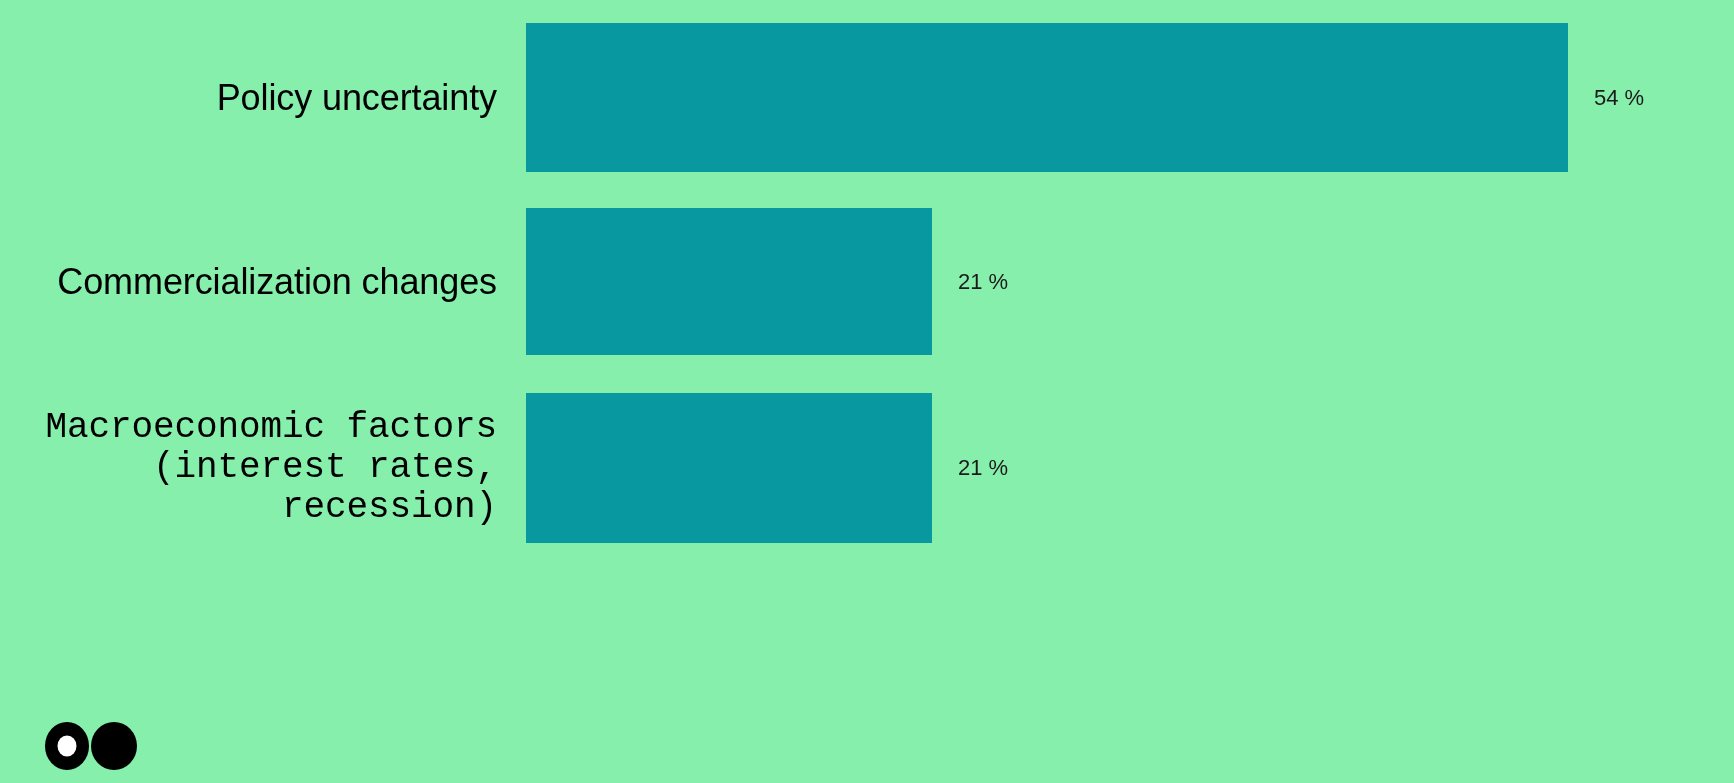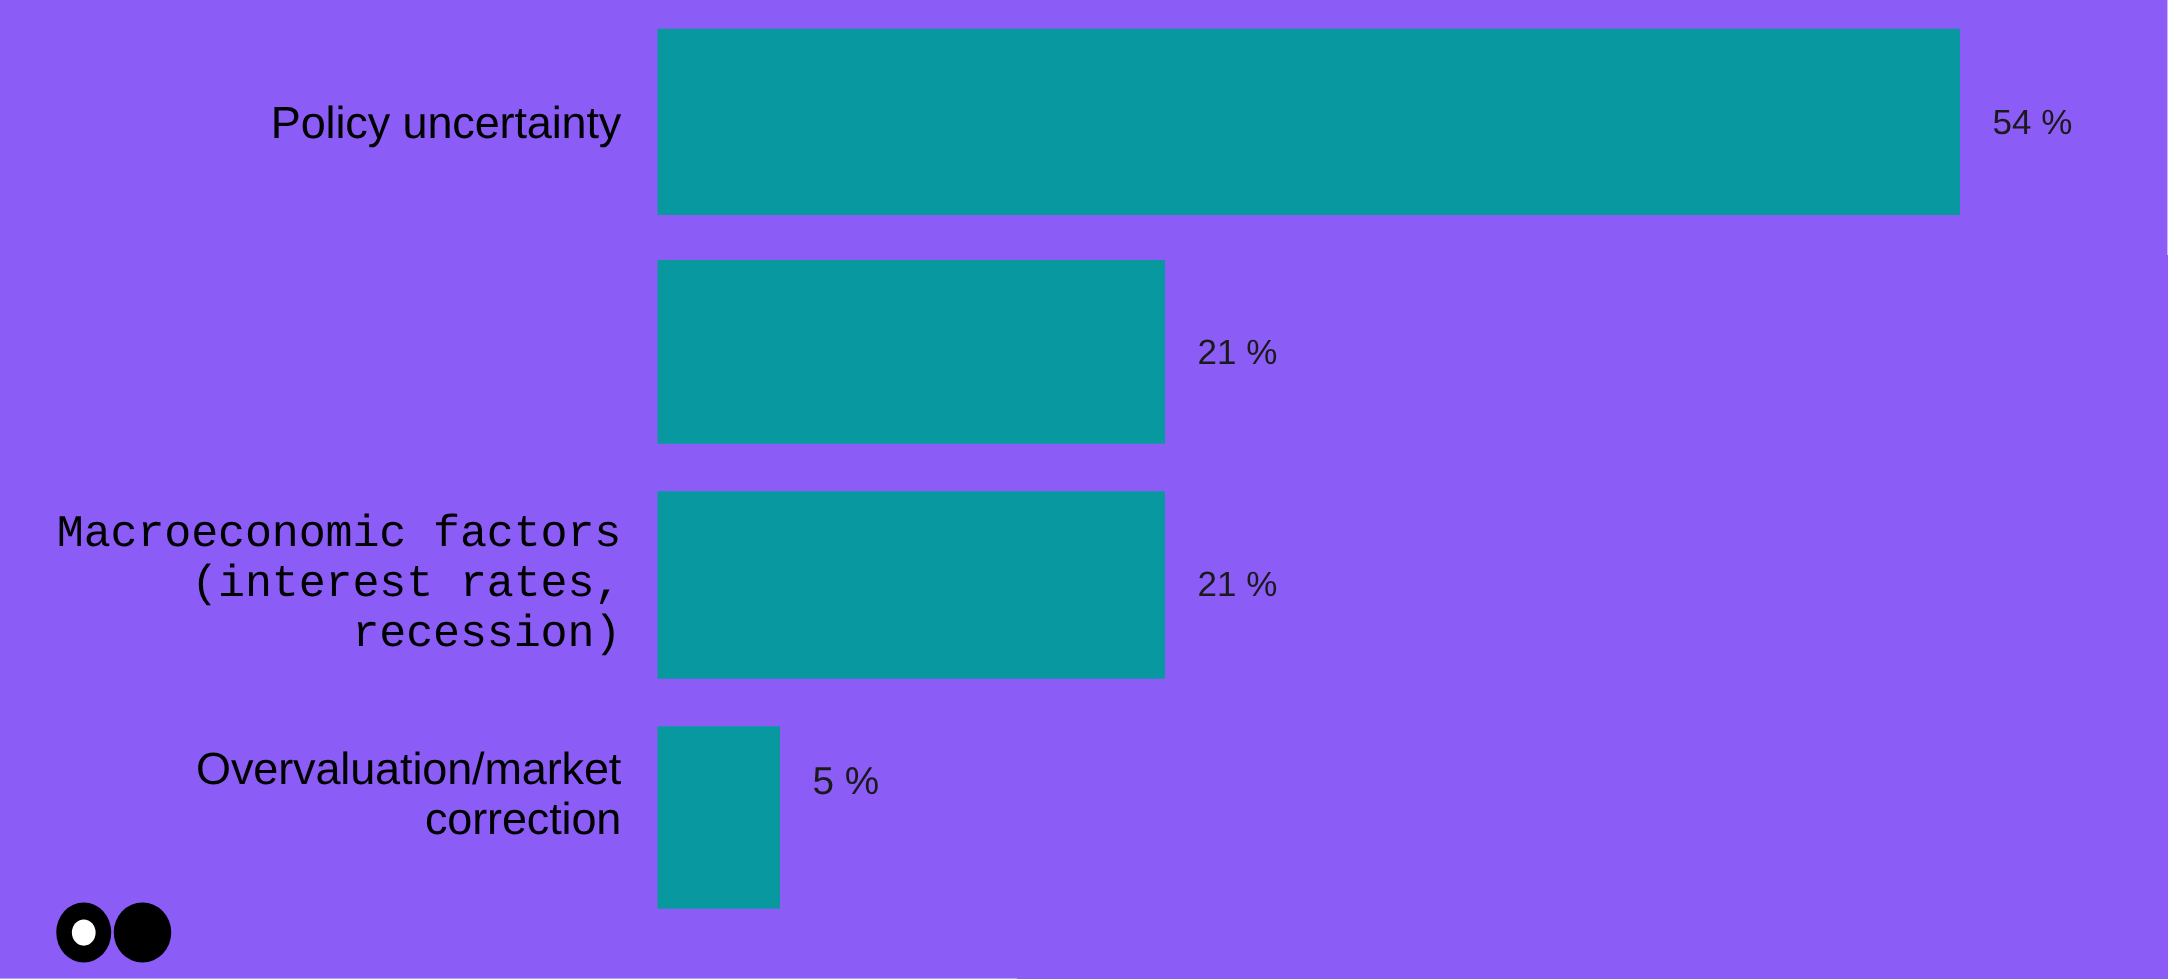--- a/index.html
+++ b/index.html
@@ -10,21 +10,21 @@
   }
   body {
     font-family: "Liberation Sans", sans-serif;
     -webkit-font-smoothing: antialiased;
   }
 
   #chart-canvas {
     position: relative;
     width: 1734px;
     height: 783px;
-    background: #8b5cf6;
+    background: #86efac;
     overflow: hidden;
   }
 
   
   .plot-area {
     position: absolute;
     left: 0;
     top: 0;
     width: 1734px;
     height: 783px;
@@ -62,21 +62,21 @@
     top: 0;
     height: 100%;
     background: #0899a0;
   }
 
   .value-label {
     position: absolute;
     top: 50%;
     transform: translateY(-50%);
     color: #1a1a1a;
-    font-size: 28px;
+    font-size: 22px;
     line-height: 34px;
     white-space: nowrap;
   }
 
   .value-label.small {
     font-size: 31px;
     line-height: 31px;
   }
 
   
@@ -125,43 +125,36 @@
 
     <div class="bar-row" style="top:23px;height:149px;">
       <div class="cat-label" style="top:50%;transform:translateY(-50%);">Policy uncertainty</div>
       <div class="bar-track">
         <div class="bar-fill" style="width:1042px;"></div>
       </div>
       <div class="value-label" style="left:1594px;">54 %</div>
     </div>
 
     <div class="bar-row" style="top:208px;height:147px;">
+      <div class="cat-label" style="top:50%;transform:translateY(-50%);">Commercialization changes</div>
       <div class="bar-track">
         <div class="bar-fill" style="width:406px;"></div>
       </div>
       <div class="value-label" style="left:958px;">21 %</div>
     </div>
 
     <div class="bar-row" style="top:393px;height:150px;">
       <div class="cat-label" style="top:50%;transform:translateY(-50%);font-family:Liberation Mono, monospace;">Macroeconomic factors
 (interest rates, recession)</div>
       <div class="bar-track">
         <div class="bar-fill" style="width:406px;"></div>
       </div>
       <div class="value-label" style="left:958px;">21 %</div>
     </div>
 
-    <div class="bar-row" style="top:581px;height:146px;">
-      <div class="cat-label" style="top:14px;">Overvaluation/market
-correction</div>
-      <div class="bar-track">
-        <div class="bar-fill" style="width:98px;"></div>
-      </div>
-      <div class="value-label small" style="left:650px;top:28px;transform:none;">5 %</div>
-    </div>
 
   </div>
 
   <div class="brand-mark">
     <span class="mark-ring"></span>
     <span class="mark-disc"></span>
   </div>
 </div>
 
 </body></html>

